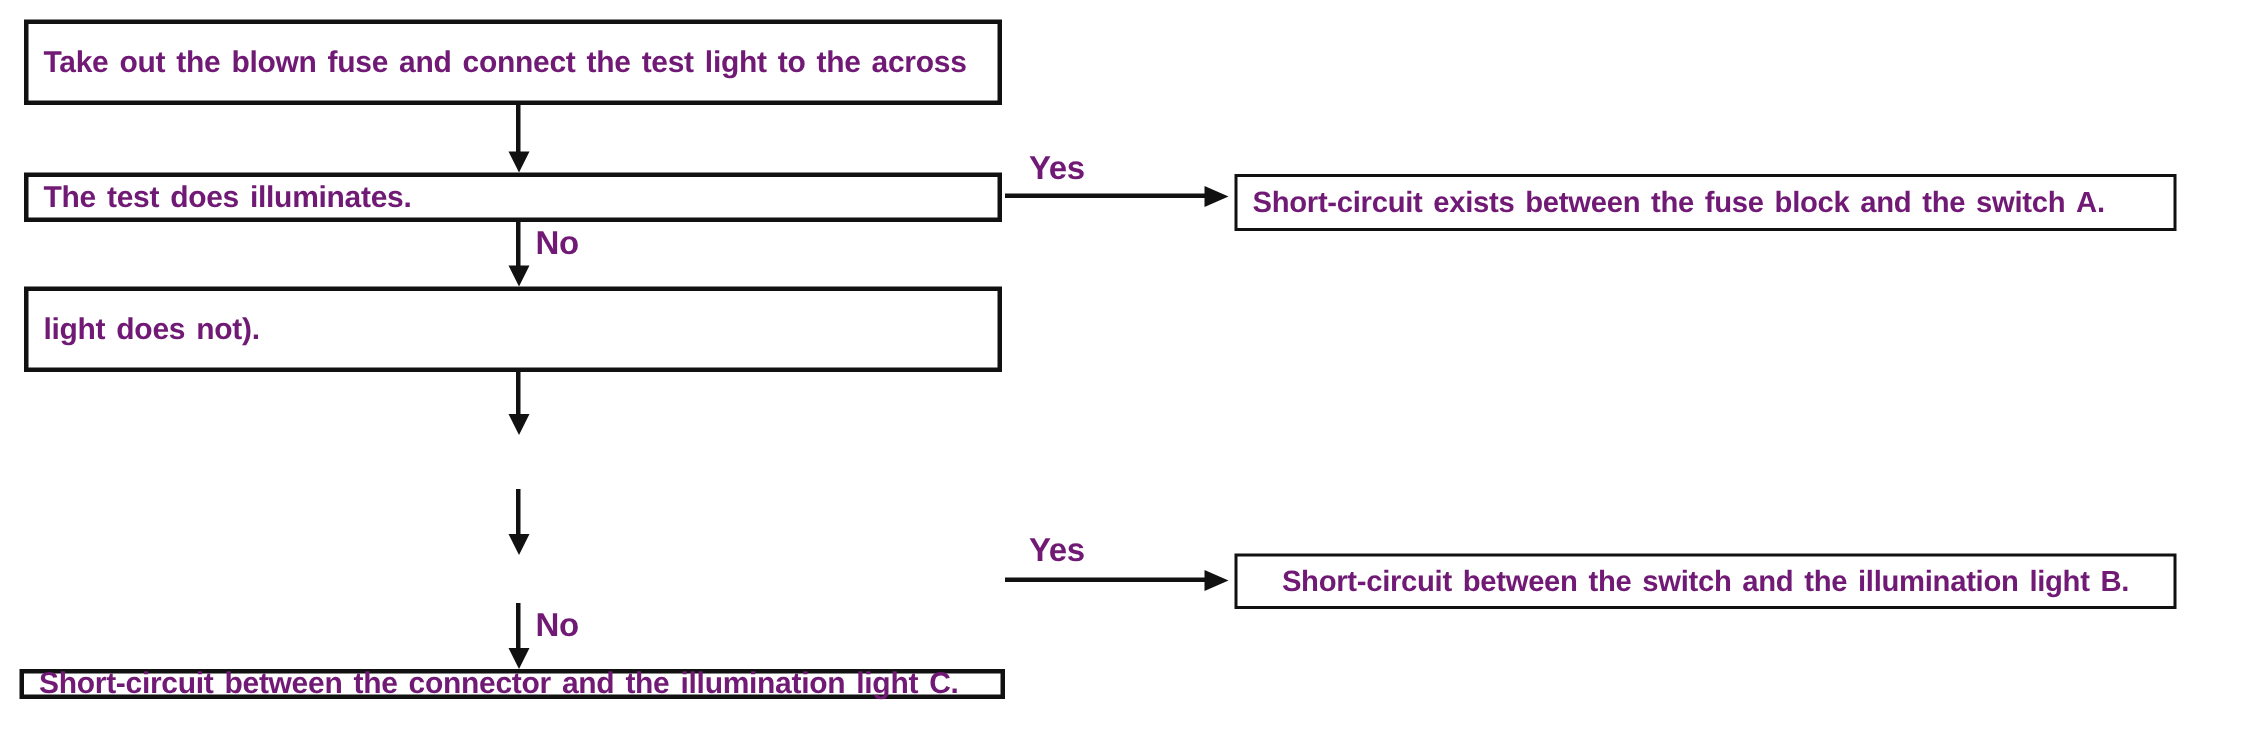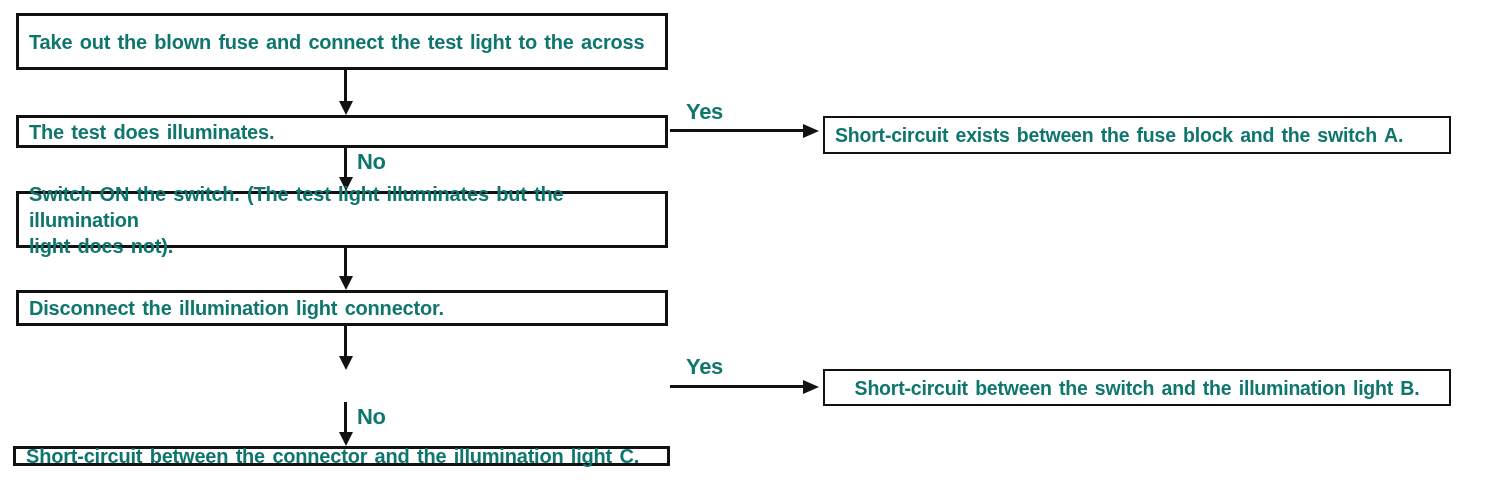--- a/index.html
+++ b/index.html
@@ -3,21 +3,21 @@
 <meta charset="utf-8">
 <style>
   * { margin: 0; padding: 0; box-sizing: border-box; }
   html, body { background: #ffffff; }
   .canvas {
     position: relative;
     width: 1504px;
     height: 496px;
     background: #ffffff;
     font-family: "Liberation Sans", sans-serif;
-    color: #0f766e;
+    color: #701a75;
     overflow: hidden;
   }
   .fbox {
     position: absolute;
     border: 3px solid #111111;
     background: #ffffff;
     display: flex;
     flex-direction: column;
     justify-content: center;
     padding: 2px 10px;
@@ -91,29 +91,25 @@
   <div class="fbox single result" style="left:823px; top:116px; width:628px; height:38px;">
     <div>
       <span>Short-circuit exists between the fuse block and the switch </span><b class="em">A</b><span>.</span>
     </div>
   </div>
 
   <div class="branch-label" style="left:357px; top:150px;">No</div>
   <div class="varrow" style="left:344px; top:148px; height:30px;"></div>
 
   <div class="fbox" style="left:16px; top:191px; width:652px; height:57px;">
-    <div>Switch ON the switch. (The test light illuminates but the illumination</div>
     <div>light does not).</div>
   </div>
 
   <div class="varrow" style="left:344px; top:248px; height:29px;"></div>
 
-  <div class="fbox single" style="left:16px; top:290px; width:652px; height:36px;">
-    <div>Disconnect the illumination light connector.</div>
-  </div>
 
   <div class="varrow" style="left:344px; top:326px; height:31px;"></div>
 
 
   <div class="branch-label" style="left:686px; top:355px;">Yes</div>
   <div class="harrow" style="left:670px; top:385px; width:134px;"></div>
 
   <div class="fbox single result" style="left:823px; top:369px; width:628px; height:37px;text-align:center;">
     <div>
       <span>Short-circuit between the switch and the illumination light </span><b class="em">B</b><span>.</span>

